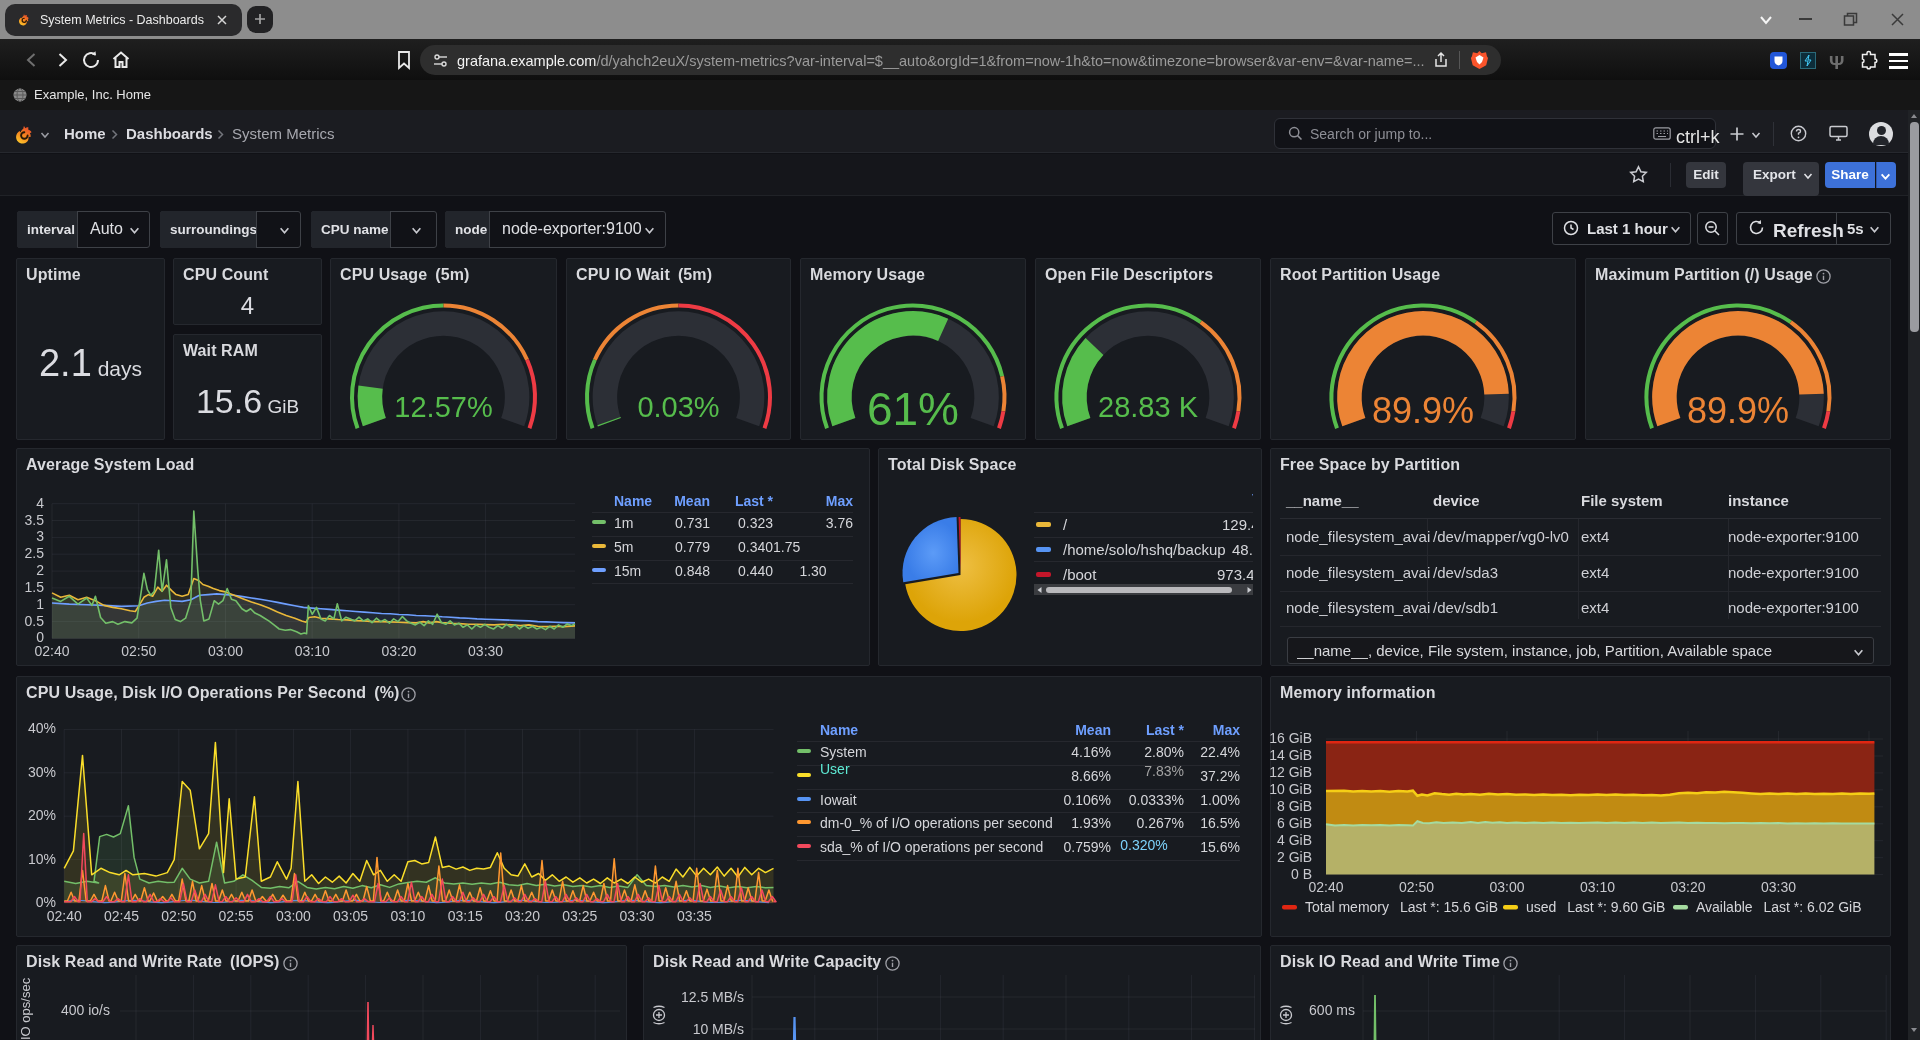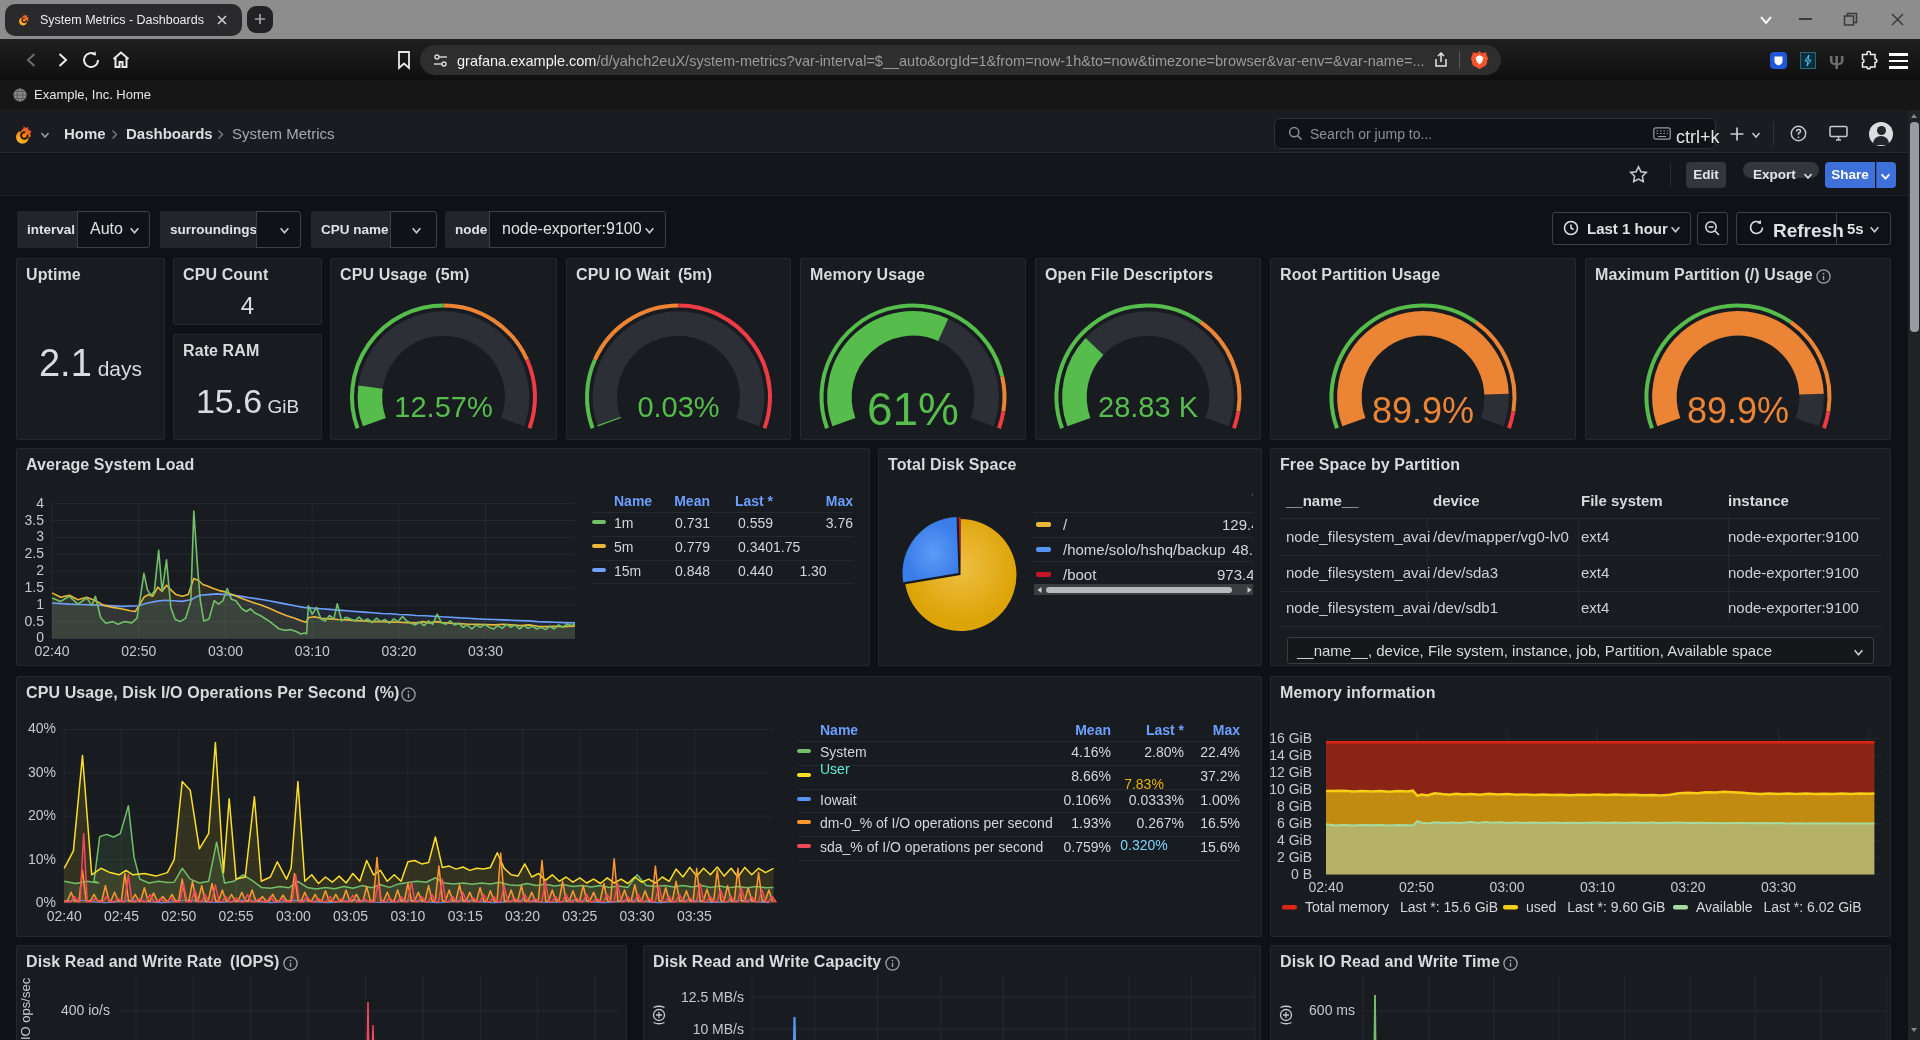--- a/index.html
+++ b/index.html
@@ -152,21 +152,21 @@
     <path d="M7 15 H12 M9.5 12 V15" stroke="#c9cad0" stroke-width="1.5"></path>
   </svg>
 <div class="abs" style="left:1869px;top:122px;width:24px;height:24px;border-radius:50%;background:#dcdde0"></div>
 <div class="abs" style="left:1876.5px;top:126px;width:9px;height:9px;border-radius:50%;background:#23252b"></div>
 <div class="abs" style="left:1873px;top:136px;width:16px;height:9px;border-radius:8px 8px 0 0;background:#23252b"></div>
 <svg class="abs" style="left:1629px;top:165px" width="19" height="19" viewBox="0 0 19 19">
     <path d="M9.5 1.8 L11.9 6.7 L17.3 7.4 L13.4 11.2 L14.3 16.6 L9.5 14 L4.7 16.6 L5.6 11.2 L1.7 7.4 L7.1 6.7 Z" fill="none" stroke="#c9cad0" stroke-width="1.5"></path>
   </svg>
 <div class="abs" style="left:1670px;top:163px;width:1px;height:24px;background:#2a2c33"></div>
 <div class="abs" style="left:1686px;top:162px;width:40px;height:26px;background:#34363d;border-radius:4px;text-align:center;line-height:26px;font-size:13.5px;font-weight:700;color:#e3e4e8">Edit</div>
-<div class="abs" style="left:1743px;top:162px;width:76px;height:16px;background:#34363d;border-radius:12px;font-size:13.5px;font-weight:700;color:#e3e4e8">
+<div class="abs" style="left:1743px;top:162px;width:76px;height:34px;background:#34363d;border-radius:4px;font-size:13.5px;font-weight:700;color:#e3e4e8">
     <span style="position:absolute;left:10px;top:5px">Export</span>
     <svg style="position:absolute;right:6px;top:9px" width="10" height="10" viewBox="0 0 10 10">
       <path d="M1.5 3 L5 7 L8.5 3" stroke="#e3e4e8" stroke-width="1.5" fill="none"></path>
     </svg>
   </div>
 <div class="abs" style="left:1825px;top:162px;width:50px;height:26px;background:#3d71d9;border-radius:4px 0 0 4px;text-align:center;line-height:26px;font-size:13.5px;font-weight:700;color:#fff">Share</div>
 <div class="abs" style="left:1876px;top:162px;width:20px;height:26px;background:#3d71d9;border-radius:0 4px 4px 0;border-left:1px solid #2c56ae"></div>
 <svg class="abs" style="left:1880px;top:171px" width="11" height="11" viewBox="0 0 10 10">
     <path d="M1.5 3 L5 7 L8.5 3" stroke="#fff" stroke-width="1.6" fill="none"></path>
   </svg>
@@ -225,21 +225,21 @@
 <svg class="abs" style="left:1910px;top:1026px" width="8" height="8" viewBox="0 0 8 8">
     <path d="M1 2 L4 6 L7 2 Z" fill="#8a8b90"></path>
   </svg>
 <div class="panel" style="left:16px;top:258px;width:149px;height:182px"></div>
 <div class="ptitle" style="left:26px;top:266px">Uptime</div>
 <div class="abs" style="left:16px;top:258px;width:149px;height:182px;text-align:center"><span style="font-size:38px;color:#dbdce1;position:relative;top:84px">2.1</span><span style="font-size:21px;color:#dbdce1;position:relative;top:84px"> days</span></div>
 <div class="panel" style="left:173px;top:258px;width:149px;height:67px"></div>
 <div class="ptitle" style="left:183px;top:266px">CPU Count</div>
 <div class="abs" style="left:173px;top:292px;width:149px;text-align:center;font-size:24px;color:#dbdce1">4</div>
 <div class="panel" style="left:173px;top:334px;width:149px;height:106px"></div>
-<div class="ptitle" style="left:183px;top:342px">Rate RAM</div>
+<div class="ptitle" style="left:183px;top:342px">Wait RAM</div>
 <div class="abs" style="left:173px;top:382px;width:149px;text-align:center"><span style="font-size:34px;color:#dbdce1">15.6</span><span style="font-size:19px;color:#dbdce1"> GiB</span></div>
 <div class="panel" style="left:330px;top:258px;width:227px;height:182px"></div>
 <div class="ptitle" style="left:340px;top:266px">CPU Usage (5m)</div>
 <div class="abs" style="left:330px;top:258px;width:227px;height:182px">
     <svg width="227" height="182" style="position:absolute;left:0;top:0">
       <path d="M 44.34 164.17 A 73.6 73.6 0 1 1 182.66 164.17" stroke="#2c2f36" stroke-width="24.5" fill="none"></path>
       <path d="M 44.34 164.17 A 73.6 73.6 0 0 1 40.56 129.20" stroke="#56bd4c" stroke-width="24.5" fill="none"></path>
       <path d="M 27.52 170.29 A 91.5 91.5 0 0 1 113.50 47.50" stroke="#56bd4c" stroke-width="4" fill="none"></path>
       <path d="M 113.50 47.50 A 91.5 91.5 0 0 1 197.09 101.78" stroke="#ec8435" stroke-width="4" fill="none"></path>
       <path d="M 197.09 101.78 A 91.5 91.5 0 0 1 199.48 170.29" stroke="#ee3b44" stroke-width="4" fill="none"></path>
@@ -355,21 +355,21 @@
     <div style="position:absolute;top:0;left:0">
       <span style="position:absolute;left:22px;color:#6e9fff;font-weight:700">Name</span>
       <span style="position:absolute;left:38px;width:80px;text-align:right;color:#6e9fff;font-weight:700;white-space:nowrap">Mean</span>
       <span style="position:absolute;left:101px;width:80px;text-align:right;color:#6e9fff;font-weight:700;white-space:nowrap">Last *</span>
       <span style="position:absolute;left:181px;width:80px;text-align:right;color:#6e9fff;font-weight:700;white-space:nowrap">Max</span>
     </div>
     <div style="position:absolute;top:19px;left:0px;width:261px;border-top:1px solid #26282e;height:0"></div>
     <div style="position:absolute;top:27px;left:0px;width:14px;height:4px;border-radius:2px;background:#73bf69"></div>
     <span style="position:absolute;top:22px;left:22px;color:#d5d6da;white-space:nowrap">1m</span>
     <span style="position:absolute;top:22px;left:38px;width:80px;text-align:right;color:#d5d6da">0.731</span>
-    <span style="position:absolute;top:22px;left:101px;width:80px;text-align:right;color:#d5d6da">0.559</span>
+    <span style="position:absolute;top:22px;left:101px;width:80px;text-align:right;color:#d5d6da">0.323</span>
     <span style="position:absolute;top:22px;left:181px;width:80px;text-align:right;color:#d5d6da">3.76</span>
     <div style="position:absolute;top:42.8px;left:0px;width:261px;border-top:1px solid #26282e;height:0"></div>
     <div style="position:absolute;top:50.8px;left:0px;width:14px;height:4px;border-radius:2px;background:#eab839"></div>
     <span style="position:absolute;top:45.8px;left:22px;color:#d5d6da;white-space:nowrap">5m</span>
     <span style="position:absolute;top:45.8px;left:38px;width:80px;text-align:right;color:#d5d6da">0.779</span>
     <span style="position:absolute;top:45.8px;left:101px;width:80px;text-align:right;color:#d5d6da">0.340</span>
     <span style="position:absolute;top:45.8px;left:181px;width:80px;text-align:left;color:#d5d6da">1.75</span>
     <div style="position:absolute;top:66.6px;left:0px;width:261px;border-top:1px solid #26282e;height:0"></div>
     <div style="position:absolute;top:74.6px;left:0px;width:14px;height:4px;border-radius:2px;background:#6e9fff"></div>
     <span style="position:absolute;top:69.6px;left:22px;color:#d5d6da;white-space:nowrap">15m</span>
@@ -512,21 +512,21 @@
     <div style="position:absolute;top:19px;left:0px;width:443px;border-top:1px solid #26282e;height:0"></div>
     <div style="position:absolute;top:27px;left:0px;width:14px;height:4px;border-radius:2px;background:#73bf69"></div>
     <span style="position:absolute;top:22px;left:23px;color:#d5d6da;white-space:nowrap">System</span>
     <span style="position:absolute;top:22px;left:234px;width:80px;text-align:right;color:#d5d6da">4.16%</span>
     <span style="position:absolute;top:22px;left:307px;width:80px;text-align:right;color:#d5d6da">2.80%</span>
     <span style="position:absolute;top:22px;left:363px;width:80px;text-align:right;color:#d5d6da">22.4%</span>
     <div style="position:absolute;top:42.8px;left:0px;width:443px;border-top:1px solid #26282e;height:0"></div>
     <div style="position:absolute;top:50.8px;left:0px;width:14px;height:4px;border-radius:2px;background:#fade2a"></div>
     <span style="position:absolute;top:39px;left:23px;color:#5eead4;white-space:nowrap">User</span>
     <span style="position:absolute;top:45.8px;left:234px;width:80px;text-align:right;color:#d5d6da">8.66%</span>
-    <span style="position:absolute;top:54px;left:307px;width:80px;text-align:center;color:#eab308">7.83%</span>
+    <span style="position:absolute;top:41px;left:307px;width:80px;text-align:right;color:#a3a3a3">7.83%</span>
     <span style="position:absolute;top:45.8px;left:363px;width:80px;text-align:right;color:#d5d6da">37.2%</span>
     <div style="position:absolute;top:66.6px;left:0px;width:443px;border-top:1px solid #26282e;height:0"></div>
     <div style="position:absolute;top:74.6px;left:0px;width:14px;height:4px;border-radius:2px;background:#5794f2"></div>
     <span style="position:absolute;top:69.6px;left:23px;color:#d5d6da;white-space:nowrap">Iowait</span>
     <span style="position:absolute;top:69.6px;left:234px;width:80px;text-align:right;color:#d5d6da">0.106%</span>
     <span style="position:absolute;top:69.6px;left:307px;width:80px;text-align:right;color:#d5d6da">0.0333%</span>
     <span style="position:absolute;top:69.6px;left:363px;width:80px;text-align:right;color:#d5d6da">1.00%</span>
     <div style="position:absolute;top:90.39999999999999px;left:0px;width:443px;border-top:1px solid #26282e;height:0"></div>
     <div style="position:absolute;top:98.39999999999999px;left:0px;width:14px;height:4px;border-radius:2px;background:#ff9830"></div>
     <span style="position:absolute;top:93.39999999999999px;left:23px;color:#d5d6da;white-space:nowrap">dm-0_% of I/O operations per second</span>

